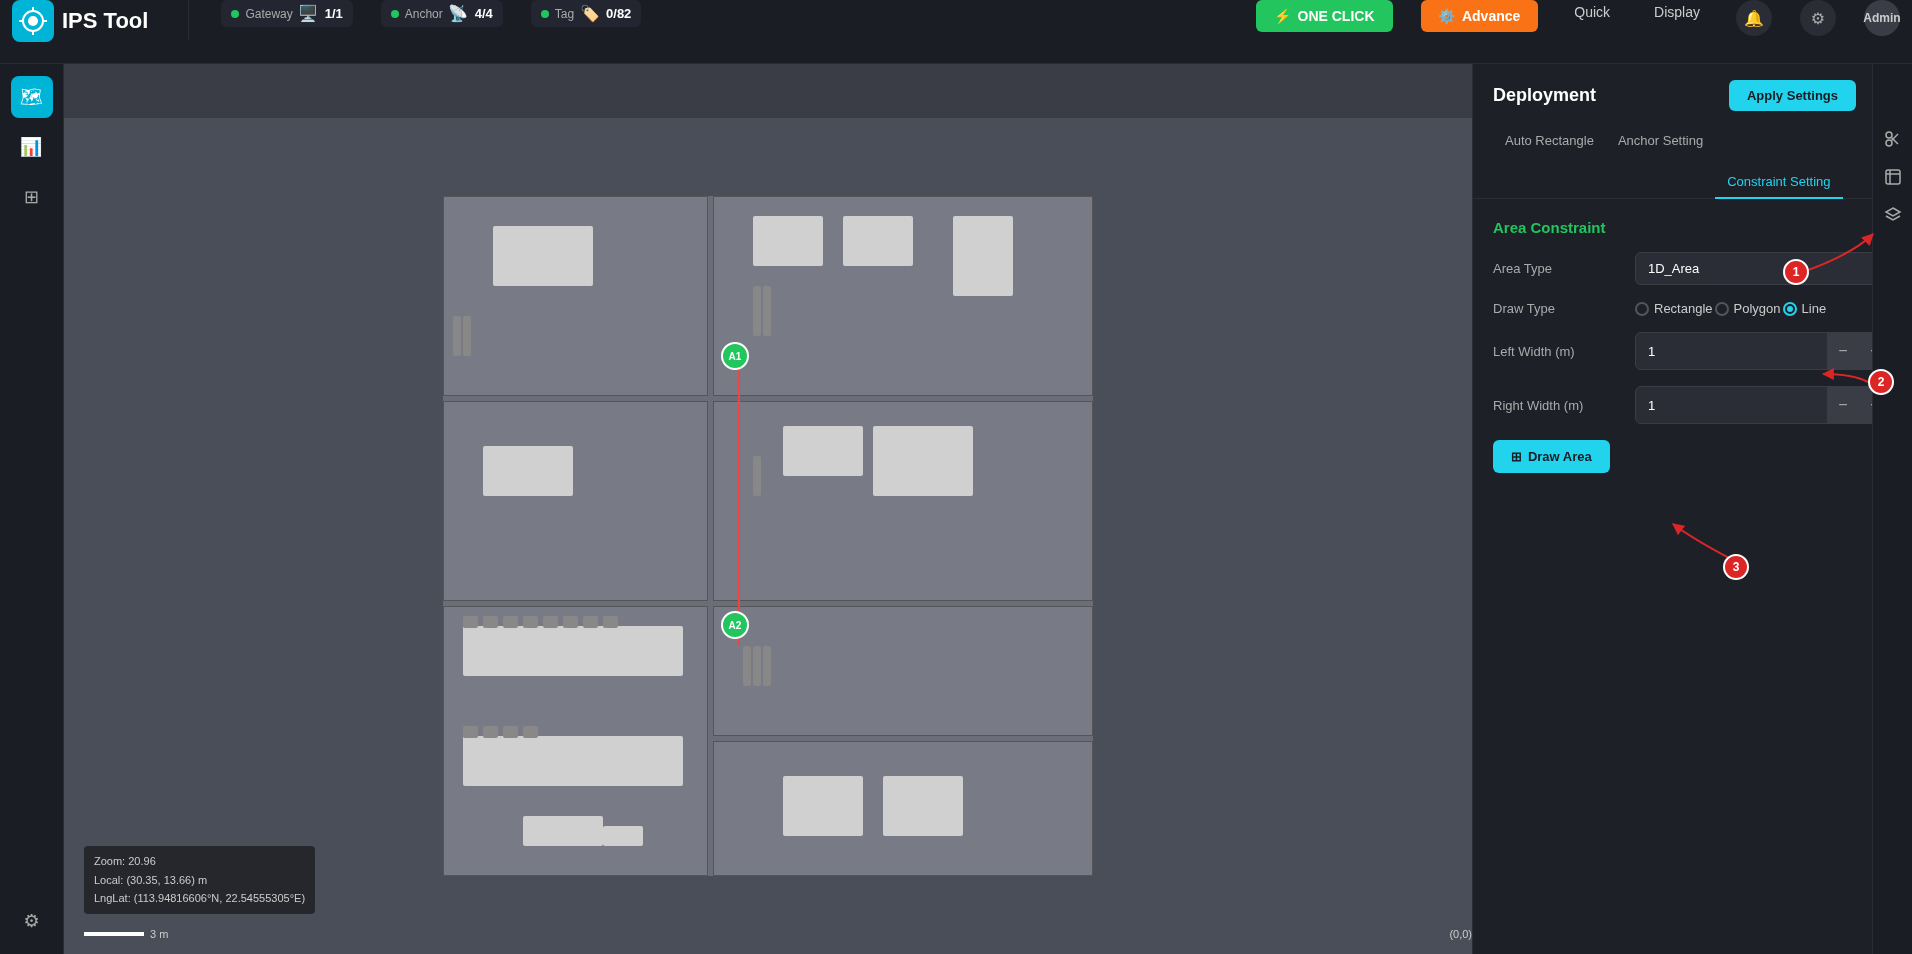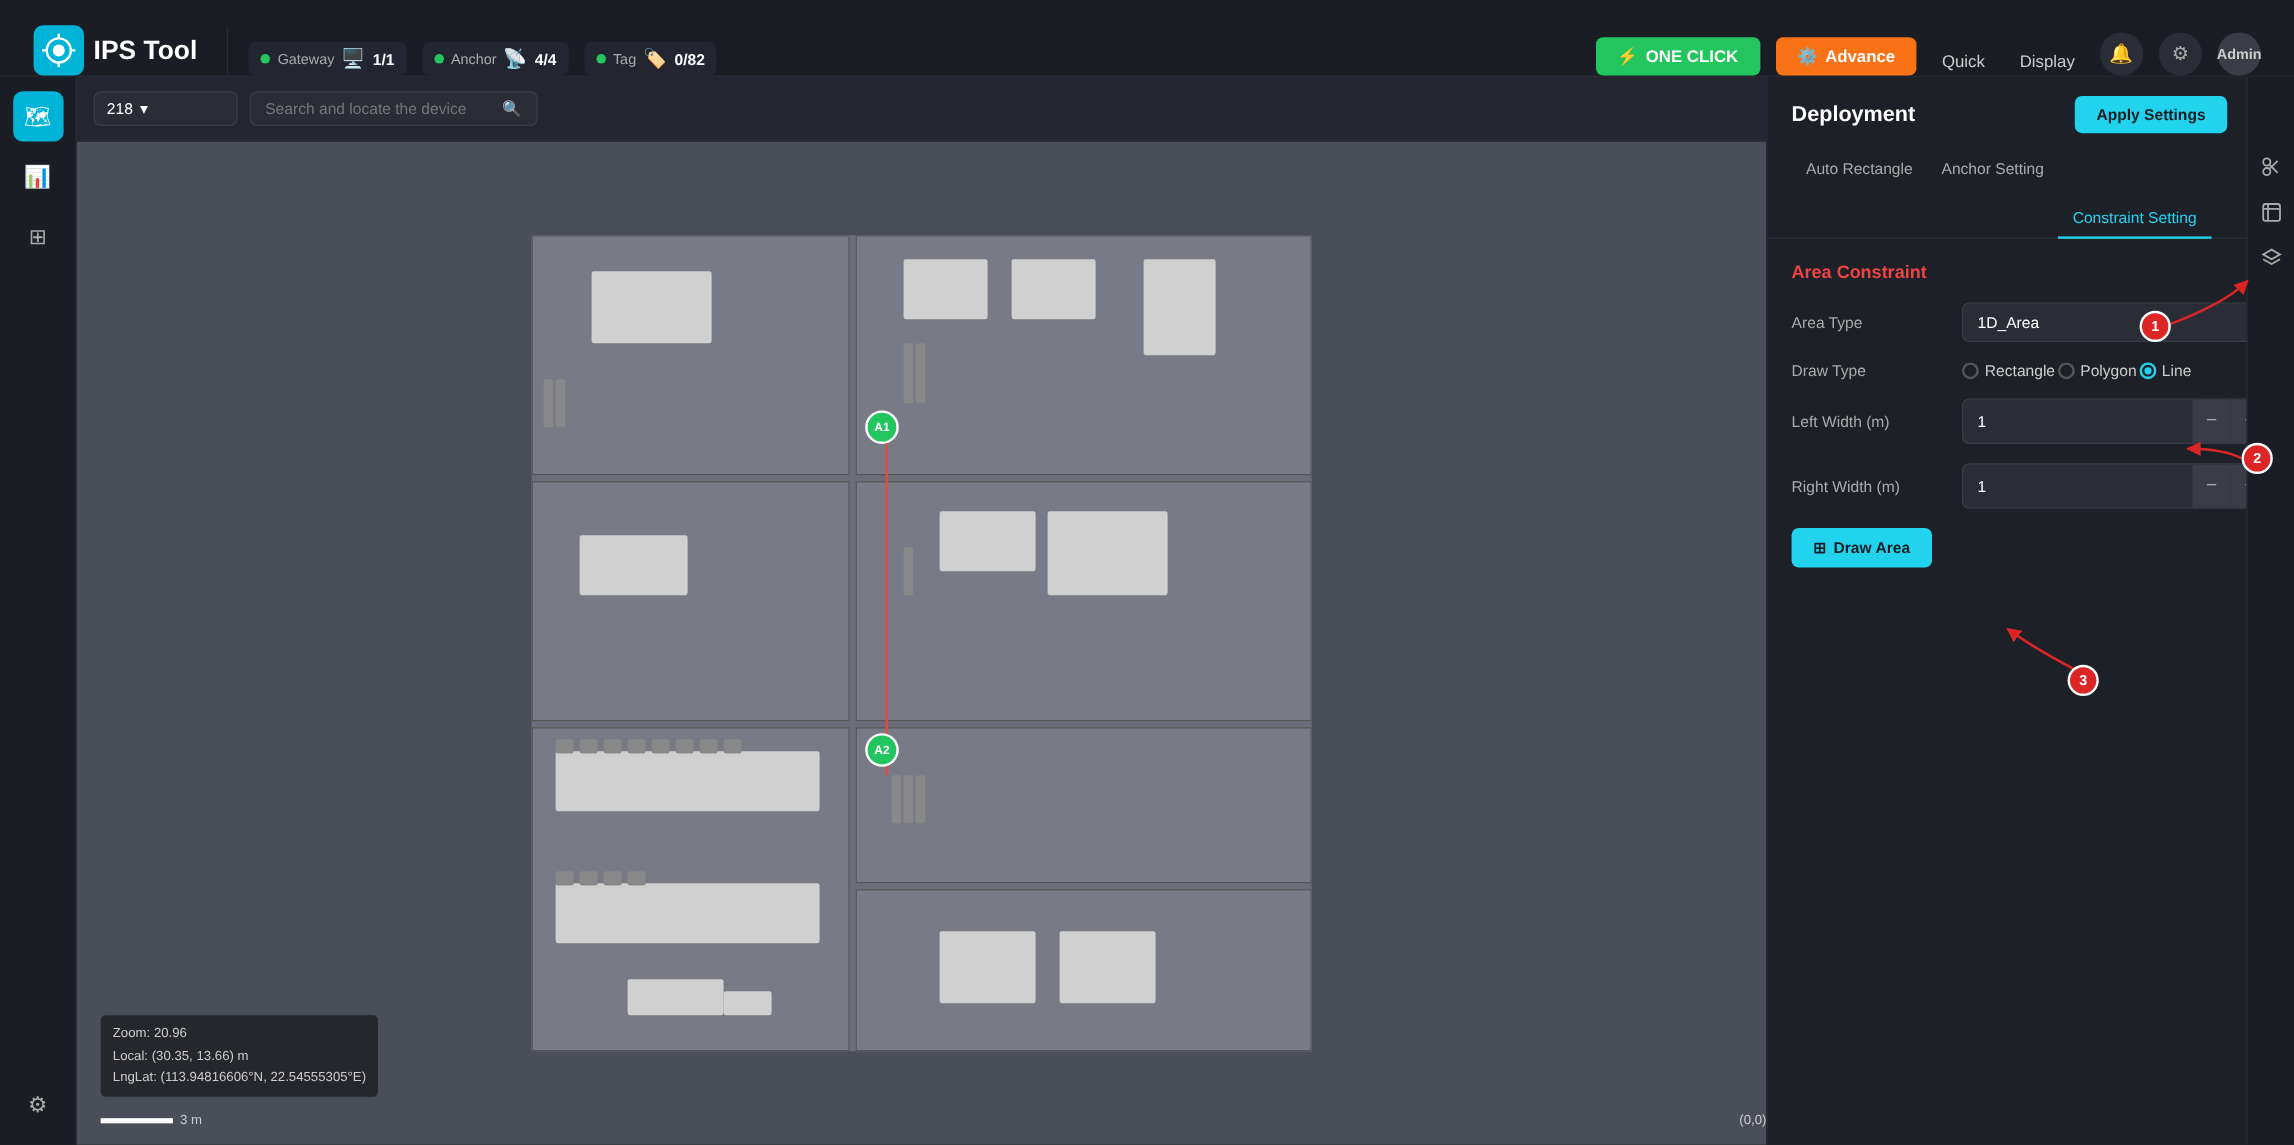--- a/index.html
+++ b/index.html
@@ -1,22 +1,22 @@
 <!DOCTYPE html>
 <html><head>
   <meta charset="utf-8">
   <style>
     * { box-sizing: border-box; margin: 0; padding: 0; }
     body { background: #1a1d23; color: #ccc; font-family: 'Segoe UI', Arial, sans-serif; font-size: 13px; width: 1912px; height: 954px; overflow: hidden; }
 
     
     .topnav {
-      display: flex; align-items: flex-end; height: 64px;
+      display: flex; align-items: flex-start; height: 64px;
       background: #1a1d23; border-bottom: 1px solid #2a2d35;
-      padding: 0 28px; gap: 13px;
+      padding: 0 12px; gap: 28px;
     }
     .logo-area { display: flex; align-items: center; gap: 8px; margin-right: 8px; }
     .logo-icon {
       width: 42px; height: 42px; background: #00b4d8; border-radius: 8px;
       display: flex; align-items: center; justify-content: center; font-size: 20px; color: #fff;
     }
     .logo-text { font-size: 22px; font-weight: 700; color: #fff; }
     .nav-divider { width: 1px; height: 40px; background: #2a2d35; margin: 0 4px; }
     .device-group { display: flex; align-items: center; gap: 6px; padding: 4px 10px; background: #232630; border-radius: 6px; }
     .device-dot { width: 8px; height: 8px; border-radius: 50%; background: #22c55e; }
@@ -146,21 +146,21 @@
     }
     .panel-tab {
       padding: 8px 12px; font-size: 13px; color: #aaa; cursor: pointer;
       border-bottom: 2px solid transparent; margin-bottom: -1px;
     }
     .panel-tab.active { color: #22d3ee; border-bottom-color: #22d3ee; margin-top: 41px; }
 
     
     .panel-content { padding: 20px; flex: 1; overflow-y: auto; }
 
-    .section-title { font-size: 15px; font-weight: 700; color: #ef4444; margin-bottom: 16px; }
+    .section-title { font-size: 15px; font-weight: 700; color: #22c55e; margin-bottom: 16px; }
 
     .form-row {
       display: flex; align-items: center; margin-bottom: 16px; gap: 12px;
     }
     .form-label { color: #aaa; font-size: 13px; min-width: 130px; }
 
     .select-field {
       flex: 1; background: #2a2d35; border: 1px solid #3a3d45; color: #fff;
       padding: 8px 12px; border-radius: 6px; font-size: 13px;
       display: flex; align-items: center; justify-content: space-between; cursor: pointer;
@@ -304,30 +304,20 @@
     </div>
     <div class="sidebar-bottom">
       <div class="sidebar-btn">
         <span>⚙</span>
       </div>
     </div>
   </div>
 
   <div class="map-area">
 
-    <div class="map-toolbar">
-      <div class="floor-select">
-        <span>218</span>
-        <span>▾</span>
-      </div>
-      <div class="search-box">
-        <input type="text" placeholder="Search and locate the device" style="">
-        <span>🔍</span>
-      </div>
-    </div>
 
     <div class="floor-plan-container">
       <div class="floor-plan">
 
         <div class="room" style="left:0;top:0;width:265px;height:200px;"></div>
         <div class="room" style="left:270px;top:0;width:380px;height:200px;"></div>
 
         <div class="room" style="left:0;top:205px;width:265px;height:200px;"></div>
         <div class="room" style="left:270px;top:205px;width:380px;height:200px;"></div>
 

